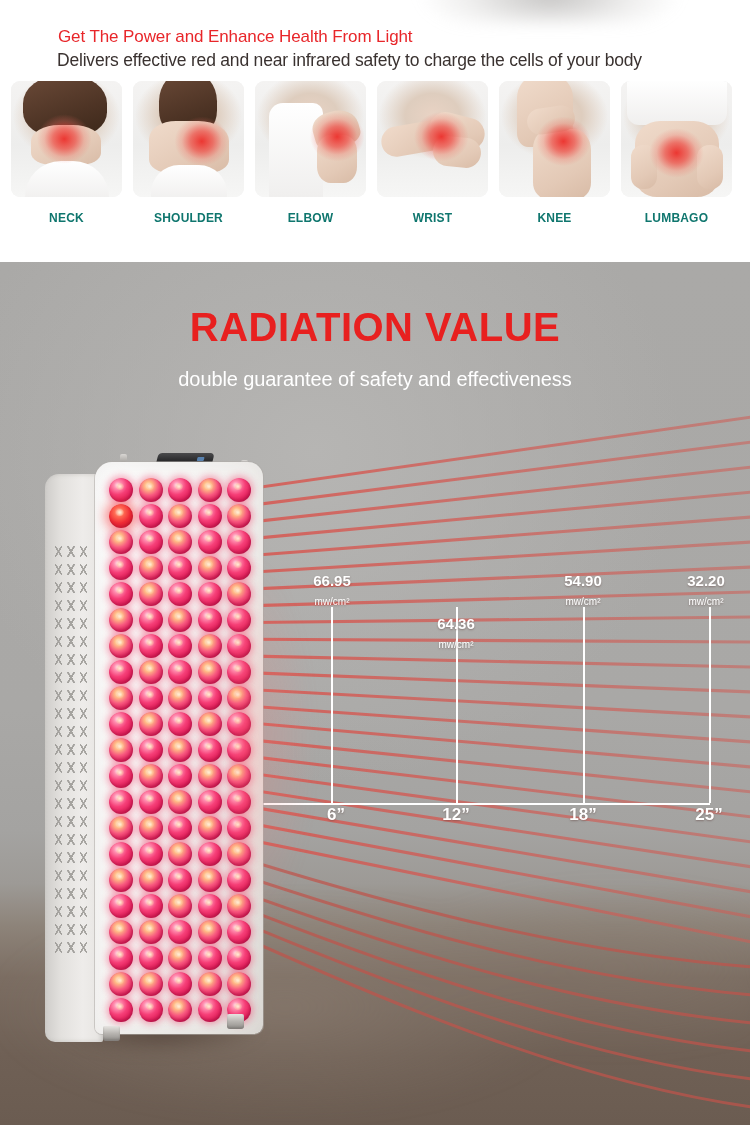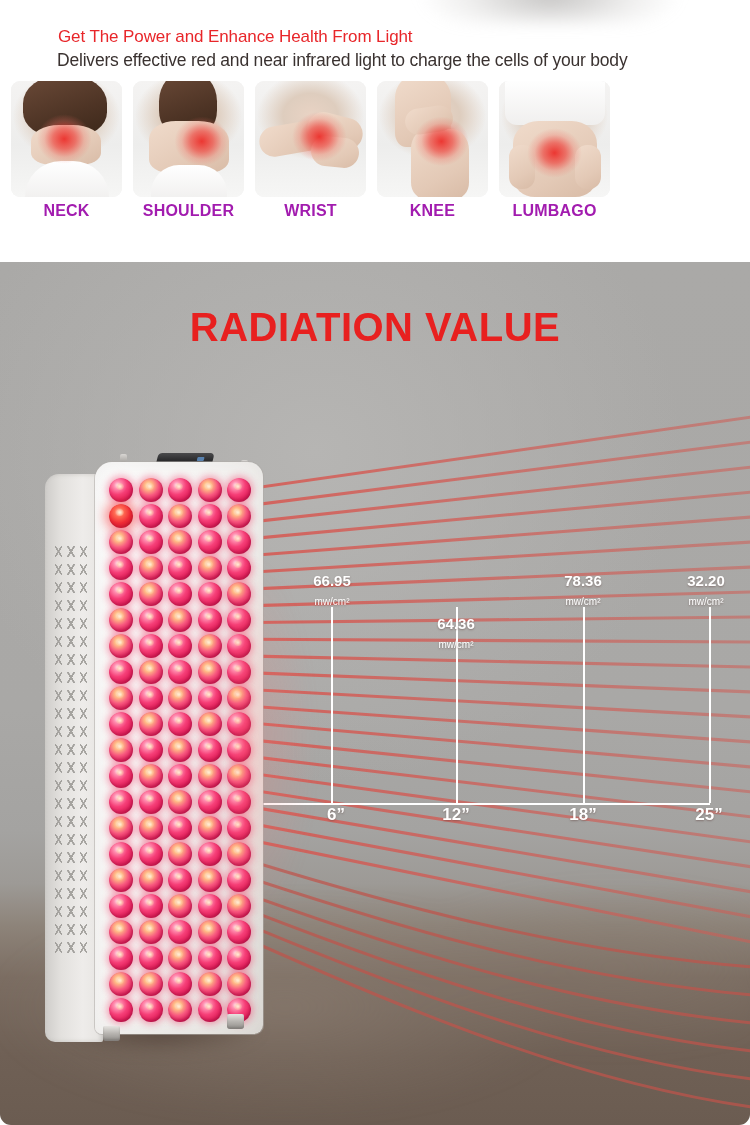--- a/index.html
+++ b/index.html
@@ -7,21 +7,21 @@
 
   body {
     width: 750px;
     height: 1125px;
     overflow: hidden;
     font-family: "Liberation Sans", sans-serif;
     background: #ffffff;
     position: relative;
   }
 
-  .page { position: relative; width: 750px; height: 1125px; overflow: hidden; border-radius: 11px; }
+  .page { position: relative; width: 750px; height: 1125px; overflow: hidden; }
 
   
   .top-section {
     position: absolute;
     top: 0; left: 0;
     width: 750px; height: 262px;
     background: #ffffff;
     overflow: hidden;
   }
 
@@ -95,24 +95,24 @@
   .thumb-garment {
     position: absolute;
     background: linear-gradient(180deg, #ffffff 0%, #f0efee 100%);
   }
   .thumb-limb {
     position: absolute;
     background: linear-gradient(150deg, #f0dbcb 0%, #e3c9b6 65%, #d8bba6 100%);
   }
 
   .thumb-label {
-    margin-top: 6px;
-    font-size: 16px;
+    margin-top: 15px;
+    font-size: 12px;
     font-weight: 700;
-    color: #a21caf;
+    color: #0f766e;
     letter-spacing: 0.2px;
     line-height: 1;
     white-space: nowrap;
   }
 
   
   .hero {
     position: absolute;
     top: 262px; left: 0;
     width: 750px; height: 863px;
@@ -344,21 +344,21 @@
 <body>
 
 <div class="page">
 
   <section class="top-section">
 
     <div class="top-ghost"></div>
 
     <h1 class="headline">Get The Power and Enhance Health From Light</h1>
 
-    <p class="subheadline">Delivers effective red and near infrared light to charge the cells of your body</p>
+    <p class="subheadline">Delivers effective red and near infrared safety to charge the cells of your body</p>
 
     <div class="thumb-strip">
 
       <div class="thumb-cell">
         <div class="thumb-img" style="--gx:48%; --gy:50%;">
           <div class="thumb-hair" style="left:12px; top:-6px; width:84px; height:62px;"></div>
           <div class="thumb-limb" style="left:20px; top:44px; width:70px; height:40px; border-radius:40% 40% 30% 30%;"></div>
           <div class="thumb-garment" style="left:14px; top:80px; width:84px; height:40px; border-radius:36px 36px 0 0;"></div>
         </div>
         <div class="thumb-label">NECK</div>
@@ -366,20 +366,28 @@
 
       <div class="thumb-cell">
         <div class="thumb-img" style="--gx:62%; --gy:52%;">
           <div class="thumb-hair" style="left:26px; top:-10px; width:58px; height:66px;"></div>
           <div class="thumb-limb" style="left:16px; top:40px; width:80px; height:52px; border-radius:34% 38% 26% 26%;"></div>
           <div class="thumb-garment" style="left:18px; top:84px; width:76px; height:36px; border-radius:28px 28px 0 0;"></div>
         </div>
         <div class="thumb-label">SHOULDER</div>
       </div>
 
+      <div class="thumb-cell">
+        <div class="thumb-img" style="--gx:74%; --gy:48%;">
+          <div class="thumb-garment" style="left:14px; top:22px; width:54px; height:94px; border-radius:14px 10px 0 0;"></div>
+          <div class="thumb-limb" style="left:58px; top:30px; width:46px; height:36px; border-radius:40% 50% 30% 30%; transform:rotate(-16deg);"></div>
+          <div class="thumb-limb" style="left:62px; top:54px; width:40px; height:48px; border-radius:34%;"></div>
+        </div>
+        <div class="thumb-label">ELBOW</div>
+      </div>
 
       <div class="thumb-cell">
         <div class="thumb-img" style="--gx:58%; --gy:48%;">
           <div class="thumb-limb" style="left:4px; top:42px; width:72px; height:30px; border-radius:18px; transform:rotate(-10deg);"></div>
           <div class="thumb-limb" style="left:52px; top:34px; width:56px; height:32px; border-radius:16px; transform:rotate(14deg);"></div>
           <div class="thumb-limb" style="left:56px; top:56px; width:48px; height:30px; border-radius:16px; transform:rotate(6deg);"></div>
         </div>
         <div class="thumb-label">WRIST</div>
       </div>
 
@@ -405,20 +413,21 @@
     </div>
   </section>
 
   <section class="hero">
 
     <div class="floor-sheen"></div>
 
     <h2 class="hero-title">RADIATION VALUE</h2>
 
     <div class="hero-sub">
+      <div>double guarantee of safety and effectiveness</div>
     </div>
 
     <div class="beam">
       <svg viewBox="0 0 750 863" preserveAspectRatio="none" aria-hidden="true">
         <defs>
           <linearGradient id="rayfade" x1="0" y1="0" x2="1" y2="0">
             <stop offset="0" stop-color="#d9564f" stop-opacity="0.88"></stop>
             <stop offset="0.45" stop-color="#d4564f" stop-opacity="0.72"></stop>
             <stop offset="1" stop-color="#cf5d55" stop-opacity="0.55"></stop>
           </linearGradient>
@@ -473,21 +482,21 @@
 
       <div class="val" style="left:332px;">
         <span>66.95</span><br>
         <span class="unit">mw/cm²</span>
       </div>
       <div class="val" style="left:456px;margin-top:43px;">
         <span>64.36</span><br>
         <span class="unit">mw/cm²</span>
       </div>
       <div class="val" style="left:583px;">
-        <span>78.36</span><br>
+        <span>54.90</span><br>
         <span class="unit">mw/cm²</span>
       </div>
       <div class="val" style="left:706px;">
         <span>32.20</span><br>
         <span class="unit">mw/cm²</span>
       </div>
 
       <div class="dist" style="left:336px;">6”</div>
       <div class="dist" style="left:456px;">12”</div>
       <div class="dist" style="left:583px;">18”</div>

